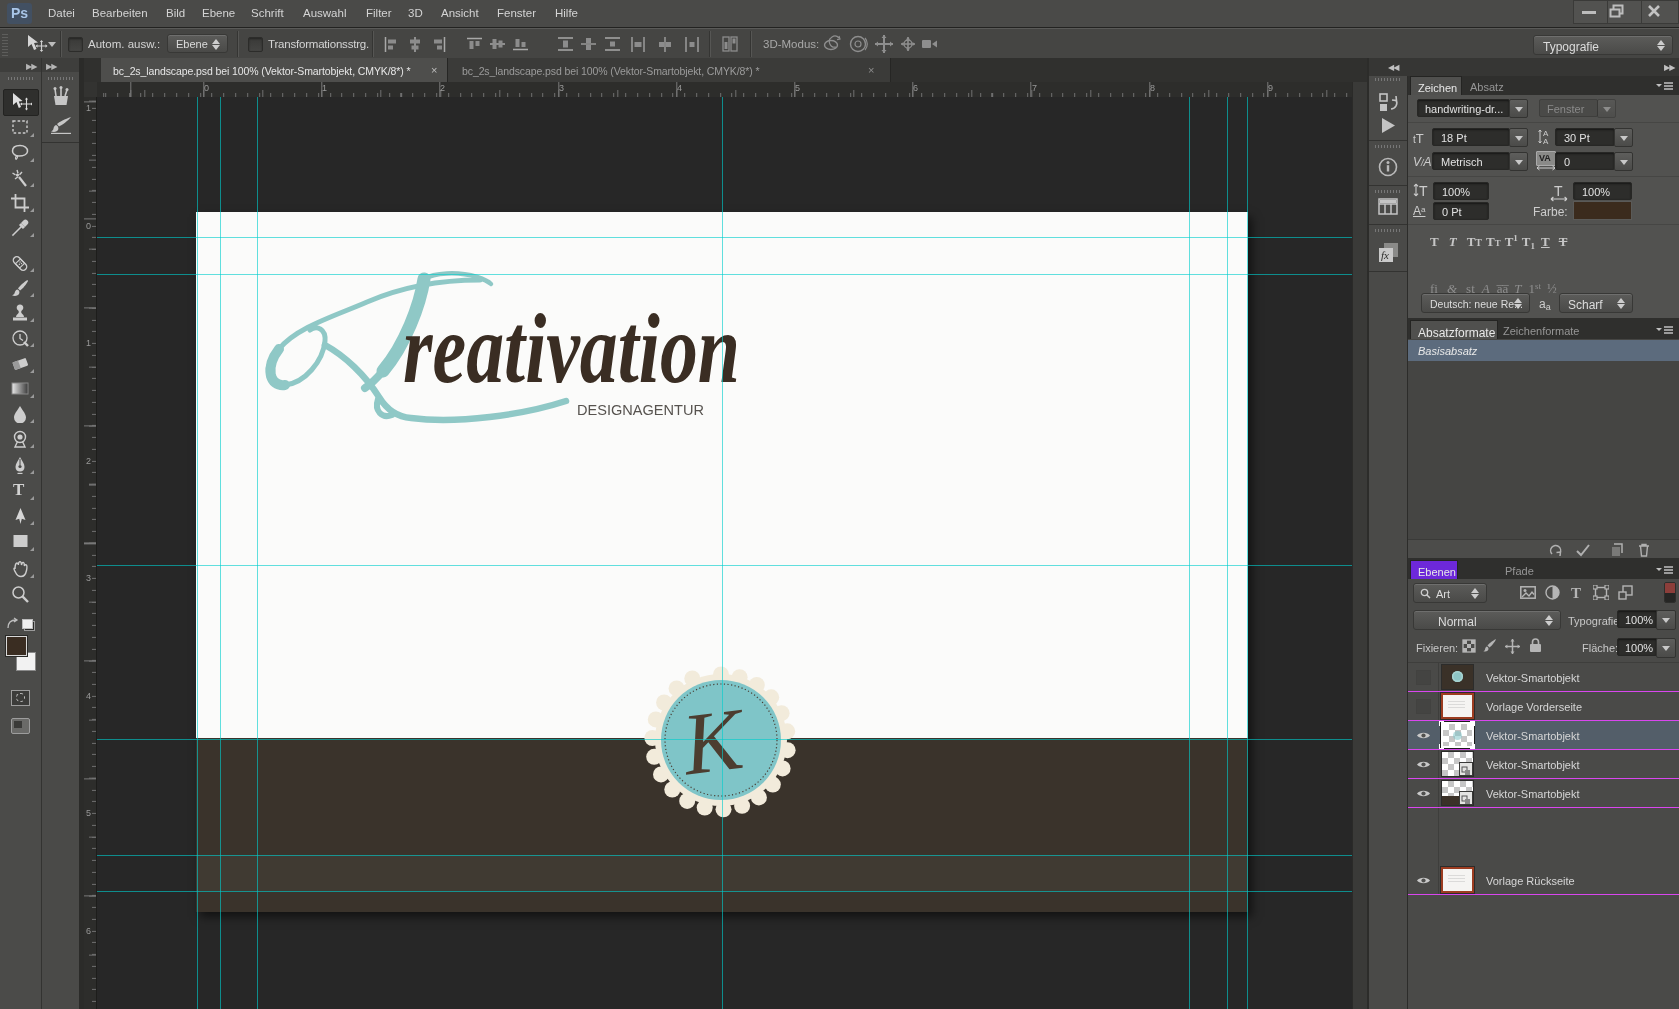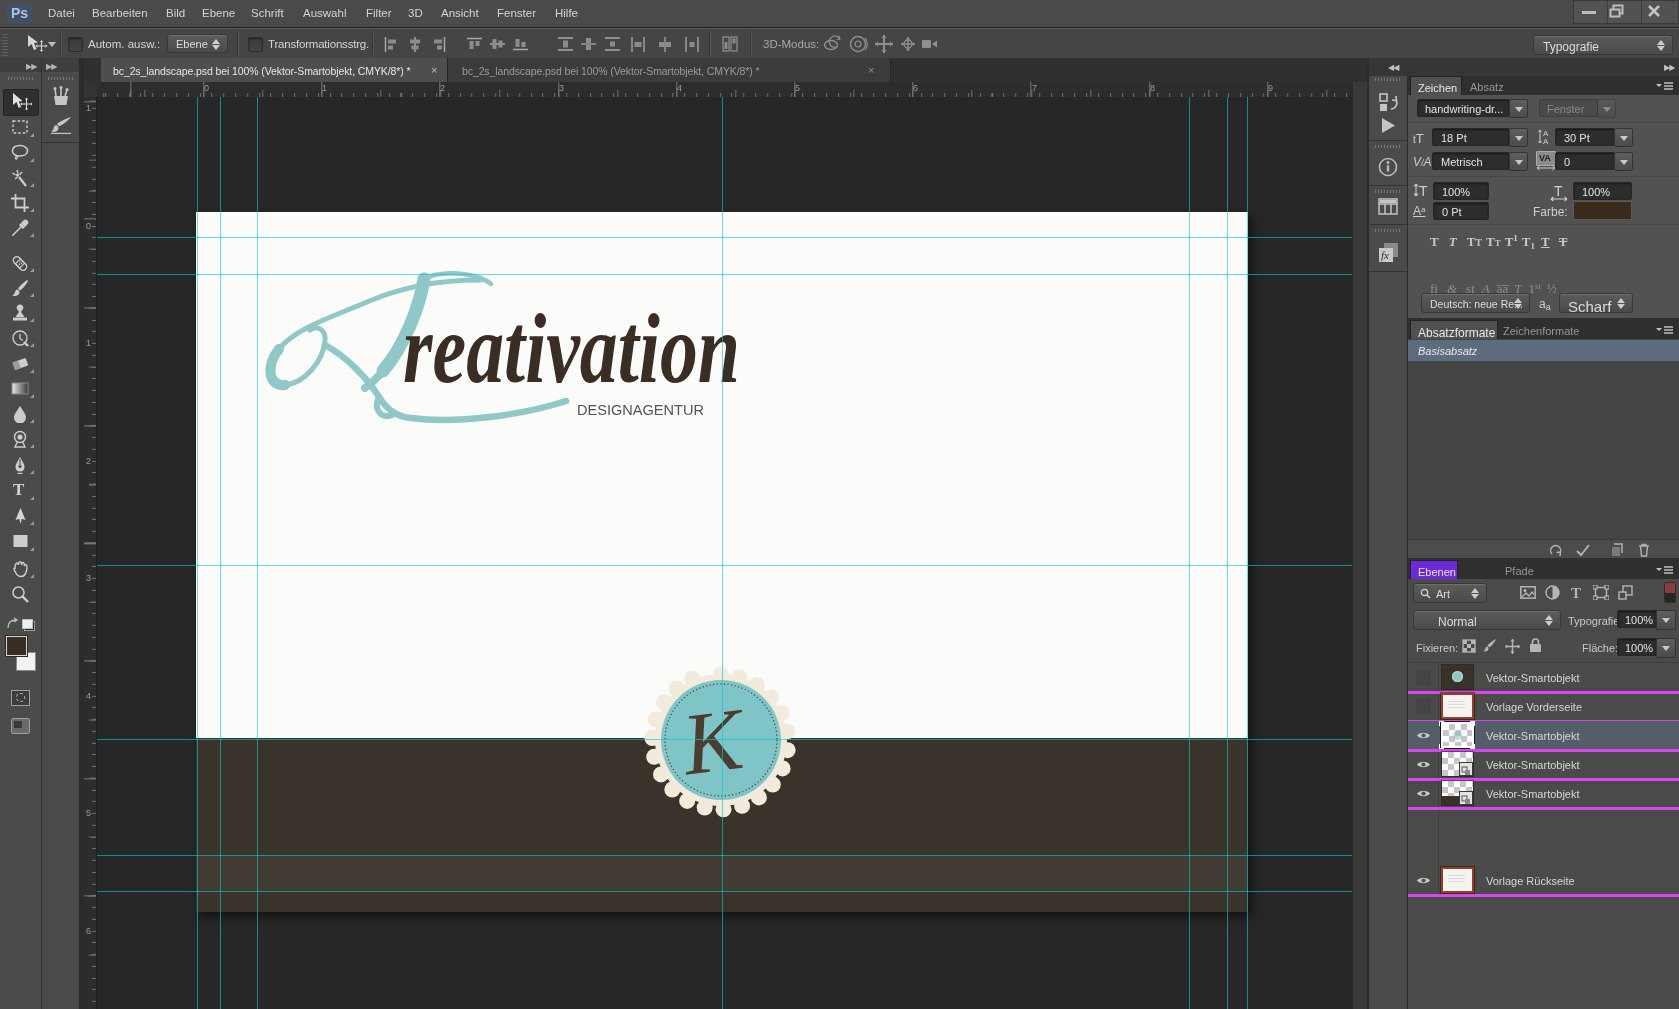--- a/index.html
+++ b/index.html
@@ -10,21 +10,21 @@
 .dbtn{background:linear-gradient(#5e5e5c,#4b4b49);border:1px solid #333331;border-radius:2px;}
 .dbtn:after{content:"";position:absolute;left:50%;top:50%;margin:-2px 0 0 -4px;border:4px solid transparent;border-top:5px solid #c8c8c8;}
 .updn:after{content:"";position:absolute;right:7px;top:50%;margin-top:-9px;border:4px solid transparent;border-bottom:5px solid #cdcdcd;}
 .updn:before{content:"";position:absolute;right:7px;top:50%;margin-top:1px;border:4px solid transparent;border-top:5px solid #cdcdcd;}
 .cb{width:13px;height:13px;background:linear-gradient(#3a3a38,#454543);border:1px solid #2c2c2a;border-radius:2px;box-shadow:inset 0 1px 2px rgba(0,0,0,.4);}
 .vsep{width:1px;background:#353533;border-right:1px solid #565654;}
 .grip{background-image:repeating-linear-gradient(90deg,#777 0 1px,transparent 1px 3px);height:3px;}
 .guideV{width:1px;background:rgba(0,205,205,.62);top:0;bottom:0;}
 .guideH{height:1px;background:rgba(0,205,205,.62);left:97px;width:1255px;}
 .checker{background-image:linear-gradient(45deg,#c6c6c6 25%,transparent 25%,transparent 75%,#c6c6c6 75%),linear-gradient(45deg,#c6c6c6 25%,#fff 25%,#fff 75%,#c6c6c6 75%);background-size:12px 12px;background-position:0 0,6px 6px;}
-.lrow{position:absolute;left:0;width:272px;height:28px;border-bottom:3px solid #d946ef;}
+.lrow{position:absolute;left:0;width:272px;height:28px;border-bottom:1px solid #d946ef;}
 .thumb{position:absolute;left:34px;top:2px;width:31px;height:24px;box-shadow:0 0 0 1px rgba(0,0,0,.4);}
 .lname{position:absolute;left:78px;top:9px;font-size:11px;color:#d6d6d6;}
 </style></head>
 <body>
 
 <div class="a" style="left:0;top:0;width:1679px;height:27px;background:#4a4a48;border-bottom:1px solid #232321;">
   <div class="a" style="left:7px;top:3px;width:25px;height:21px;background:#425062;border-radius:3px;color:#a9c6e8;font-weight:bold;font-size:14px;text-align:center;line-height:21px;">Ps</div>
   <span class="a txt" style="left:48px;top:8px;">Datei</span>
   <span class="a txt" style="left:92px;top:8px;">Bearbeiten</span>
   <span class="a txt" style="left:166px;top:8px;">Bild</span>
@@ -558,21 +558,21 @@
       <span style="margin-right:10px;">T</span><span style="font-style:italic;margin-right:10px;">T</span><span style="margin-right:4px;">T<span style="font-size:10px;">T</span></span><span style="margin-right:4px;">T<span style="font-size:9px;">T</span></span><span style="margin-right:4px;">T<span style="font-size:9px;vertical-align:5px;">1</span></span><span style="margin-right:6px;">T<span style="font-size:9px;vertical-align:-3px;">1</span></span><span style="text-decoration:underline;margin-right:9px;">T</span><span style="text-decoration:line-through;">T</span>
     </div>
     <div class="a" style="left:22px;top:186px;width:210px;color:#8e8e8e;font-size:13px;font-family:'Liberation Serif',serif;">
       <span style="margin-right:9px;">fi</span><span style="font-style:italic;margin-right:9px;">&amp;</span><span style="margin-right:7px;">st</span><span style="font-style:italic;margin-right:7px;">A</span><span style="margin-right:6px;">a̅a̅</span><span style="font-style:italic;margin-right:7px;">T</span><span style="margin-right:6px;">1<span style="font-size:9px;vertical-align:4px;">st</span></span><span>½</span>
     </div>
     <div class="a combo updn" style="left:13px;top:198px;width:107px;height:18px;overflow:hidden;">
         <span class="a" style="left:8px;top:4px;font-size:10.5px;">Deutsch: neue Re...</span>
       </div>
     <span class="a" style="left:131px;top:202px;color:#cdcdcd;font-size:12px;">a<span style="font-size:9px;vertical-align:-2px;">a</span></span>
     <div class="a combo updn" style="left:151px;top:198px;width:72px;height:18px;">
-        <span class="a" style="left:8px;top:4px;font-size:15px;">Scharf</span>
+        <span class="a" style="left:8px;top:4px;font-size:12px;">Scharf</span>
       </div>
   </div>
   <div class="a" style="left:0;top:242px;width:272px;height:21px;background:#2f2f2d;border-bottom:1px solid #262624;">
     <div class="a" style="left:2px;top:2px;width:86px;height:19px;background:#50504e;border:1px solid #242422;border-bottom:none;">
         <span class="a" style="left:7px;top:5px;font-size:12px;color:#e8e8e8;">Absatzformate</span>
       </div>
     <span class="a" style="left:95px;top:7px;font-size:11px;color:#969696;">Zeichenformate</span>
     <svg class="a" style="left:248px;top:8px;" width="17" height="9" viewBox="0 0 17 9">
         <path d="M0 2 l3 3 l3 -3 Z" fill="#c0c0c0"></path>
         <path d="M8 1 h9 M8 4 h9 M8 7 h9" stroke="#c0c0c0" stroke-width="1.4"></path>

